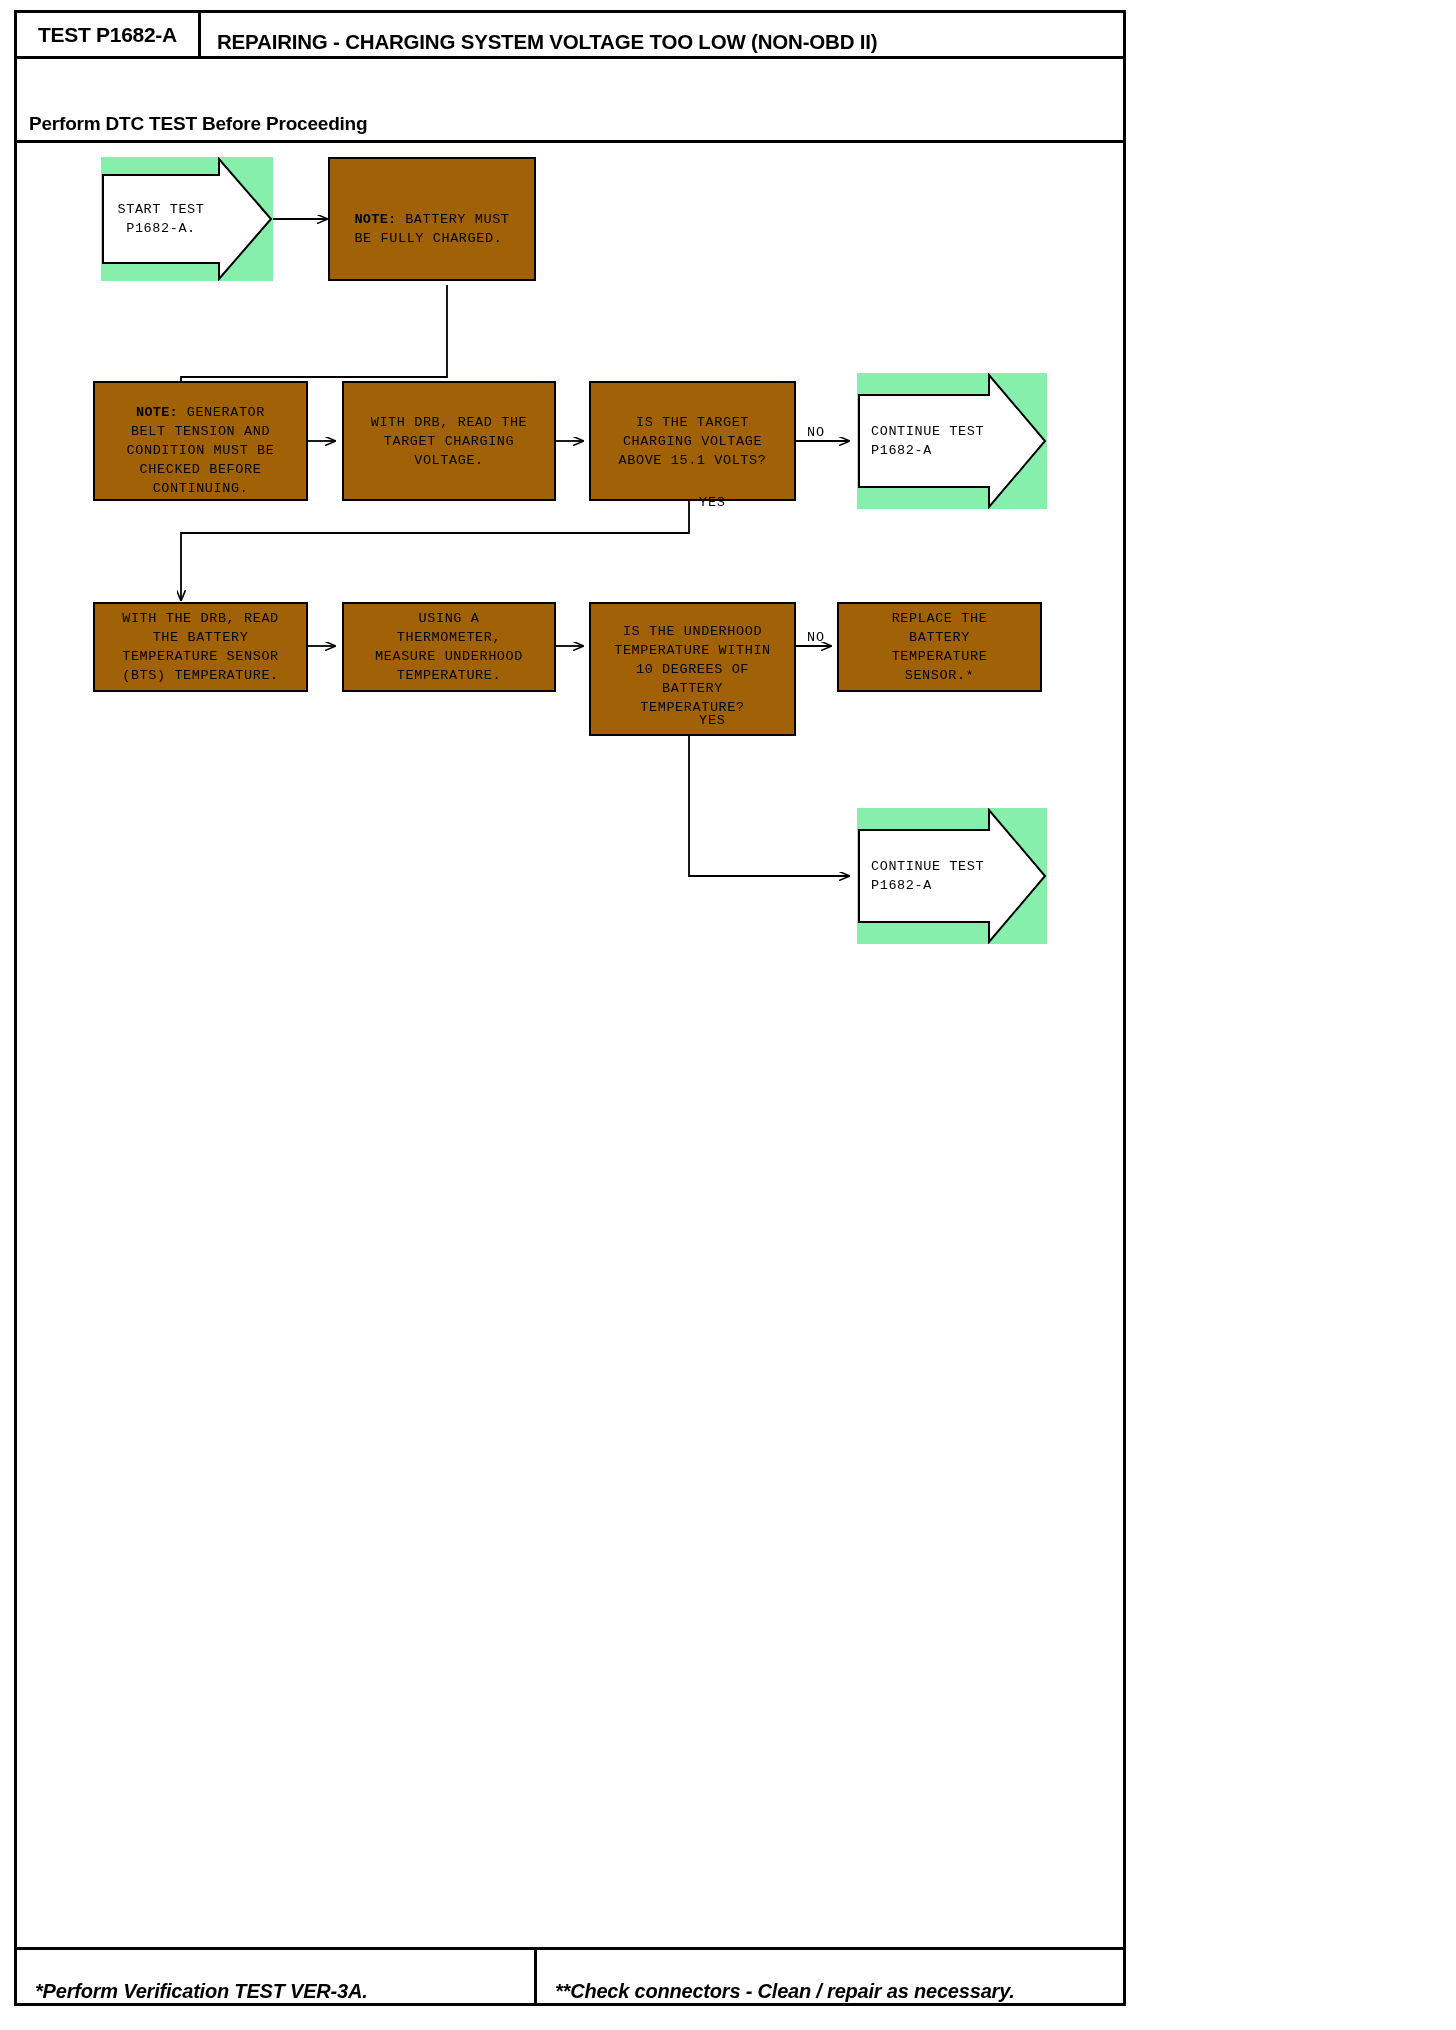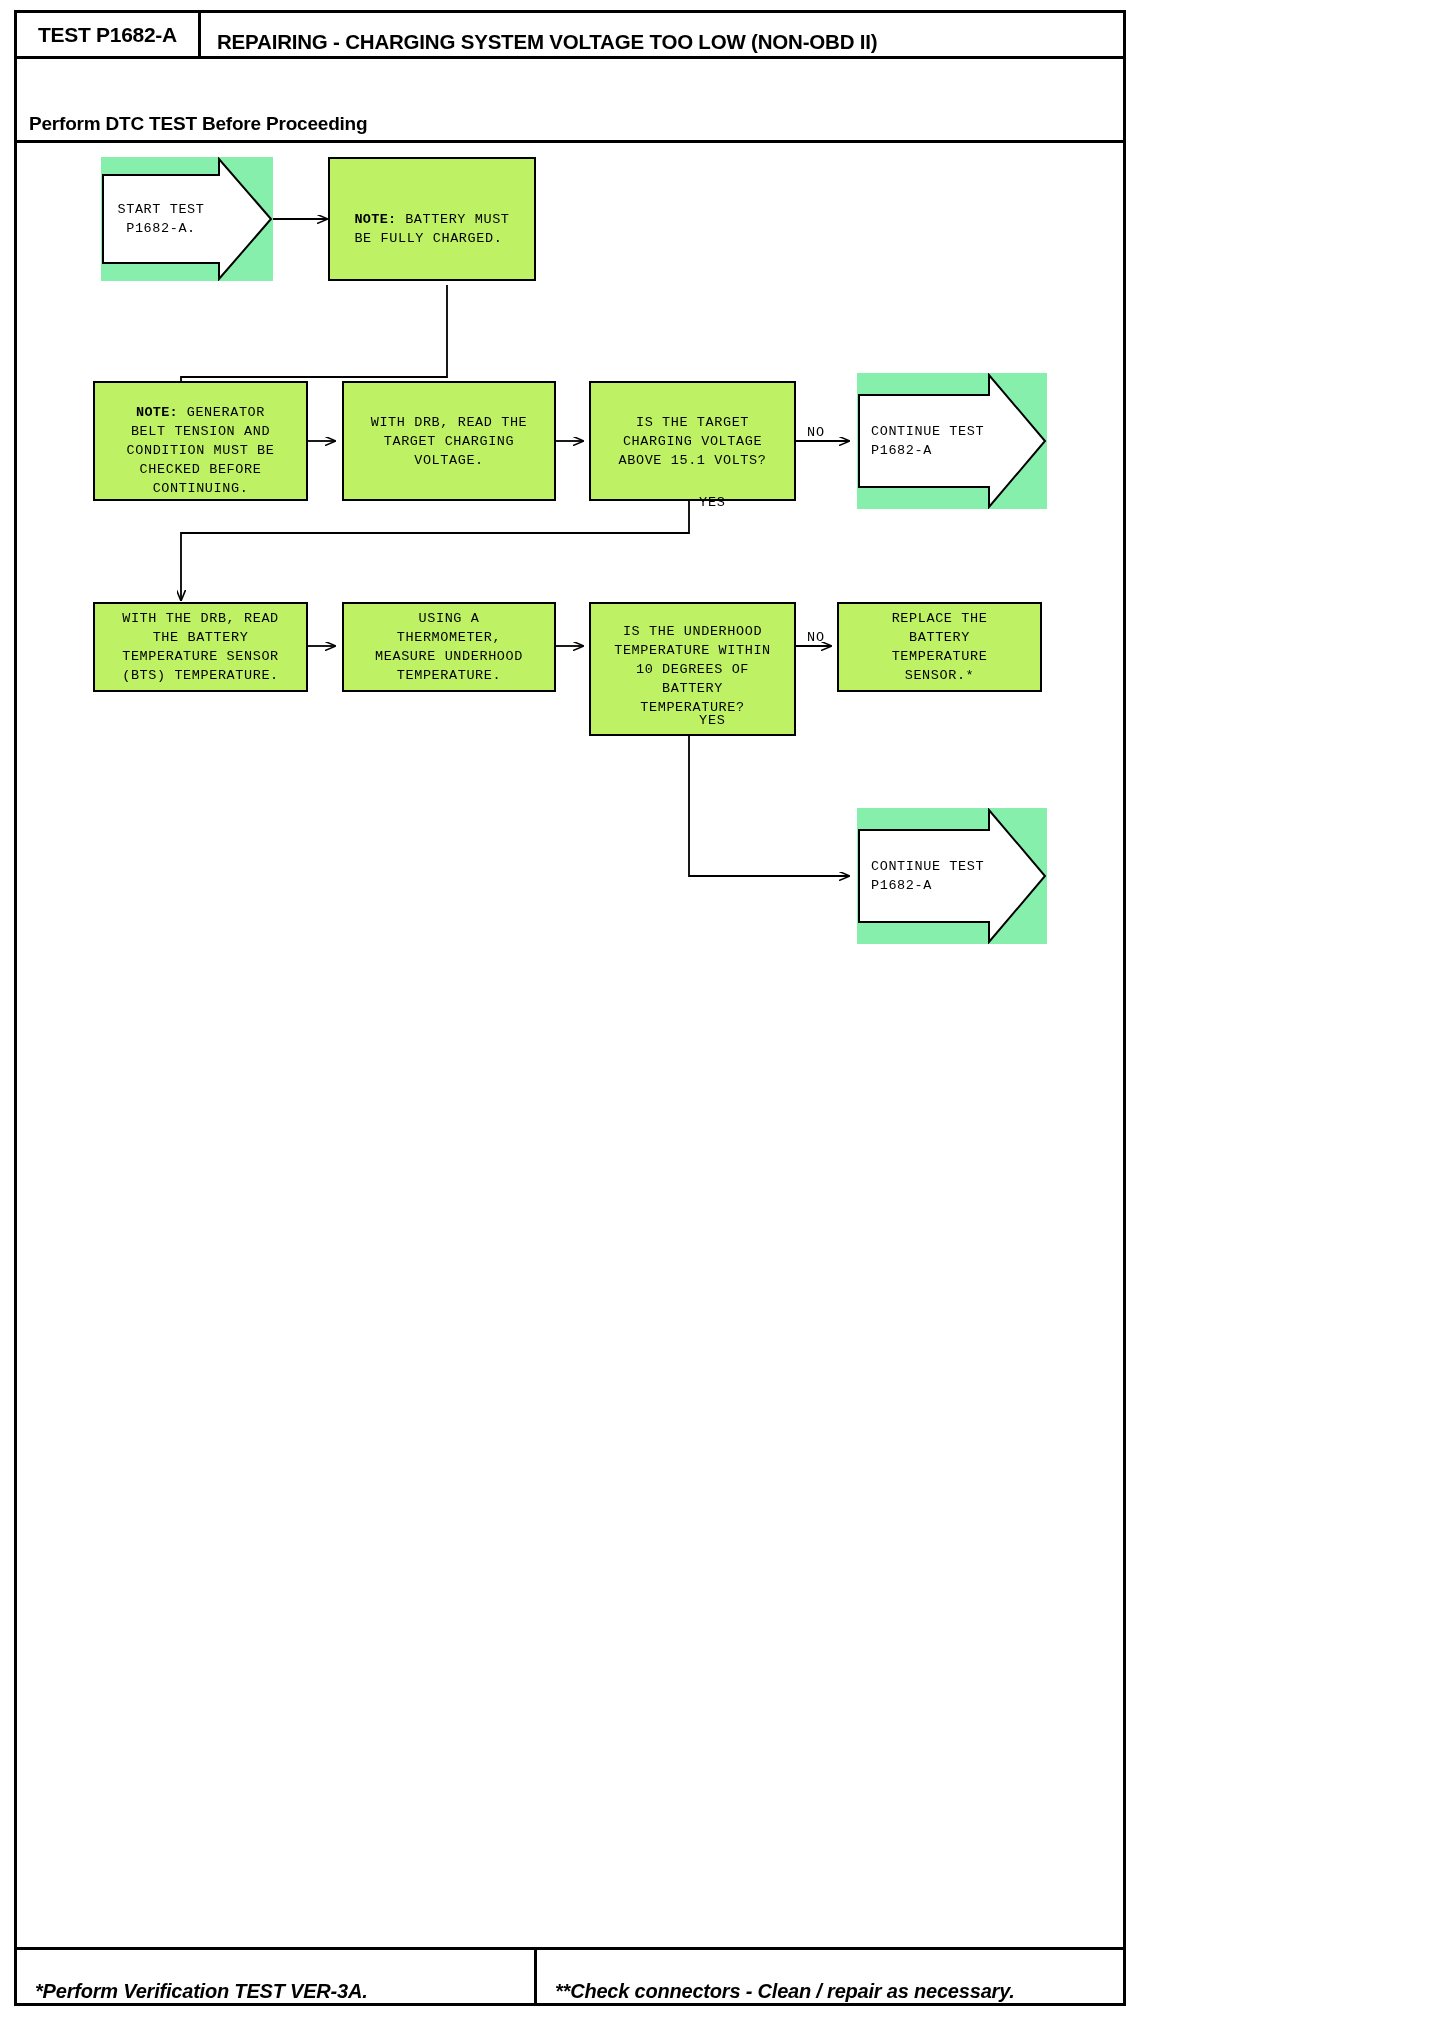--- a/index.html
+++ b/index.html
@@ -73,21 +73,21 @@
   .node{
     position:absolute;box-sizing:border-box;
     display:flex;align-items:center;justify-content:center;
     text-align:center;
     font-family:"Liberation Mono",monospace;
     font-size:13.5px;line-height:19px;color:#000;
     letter-spacing:0.6px;
     white-space:pre-line;
   }
   .box{
-    border:2px solid #000;background:#bef264;
+    border:2px solid #000;background:#a16207;
   }
   .node b{font-weight:bold;letter-spacing:0.3px;}
   .arrowshape{background:#86efac;}
   .arrowshape .inner{
     position:relative;z-index:2;
     font-family:"Liberation Mono",monospace;
     font-size:13.5px;line-height:19px;letter-spacing:0.6px;
     white-space:pre-line;color:#000;
   }
   .branch-label{

